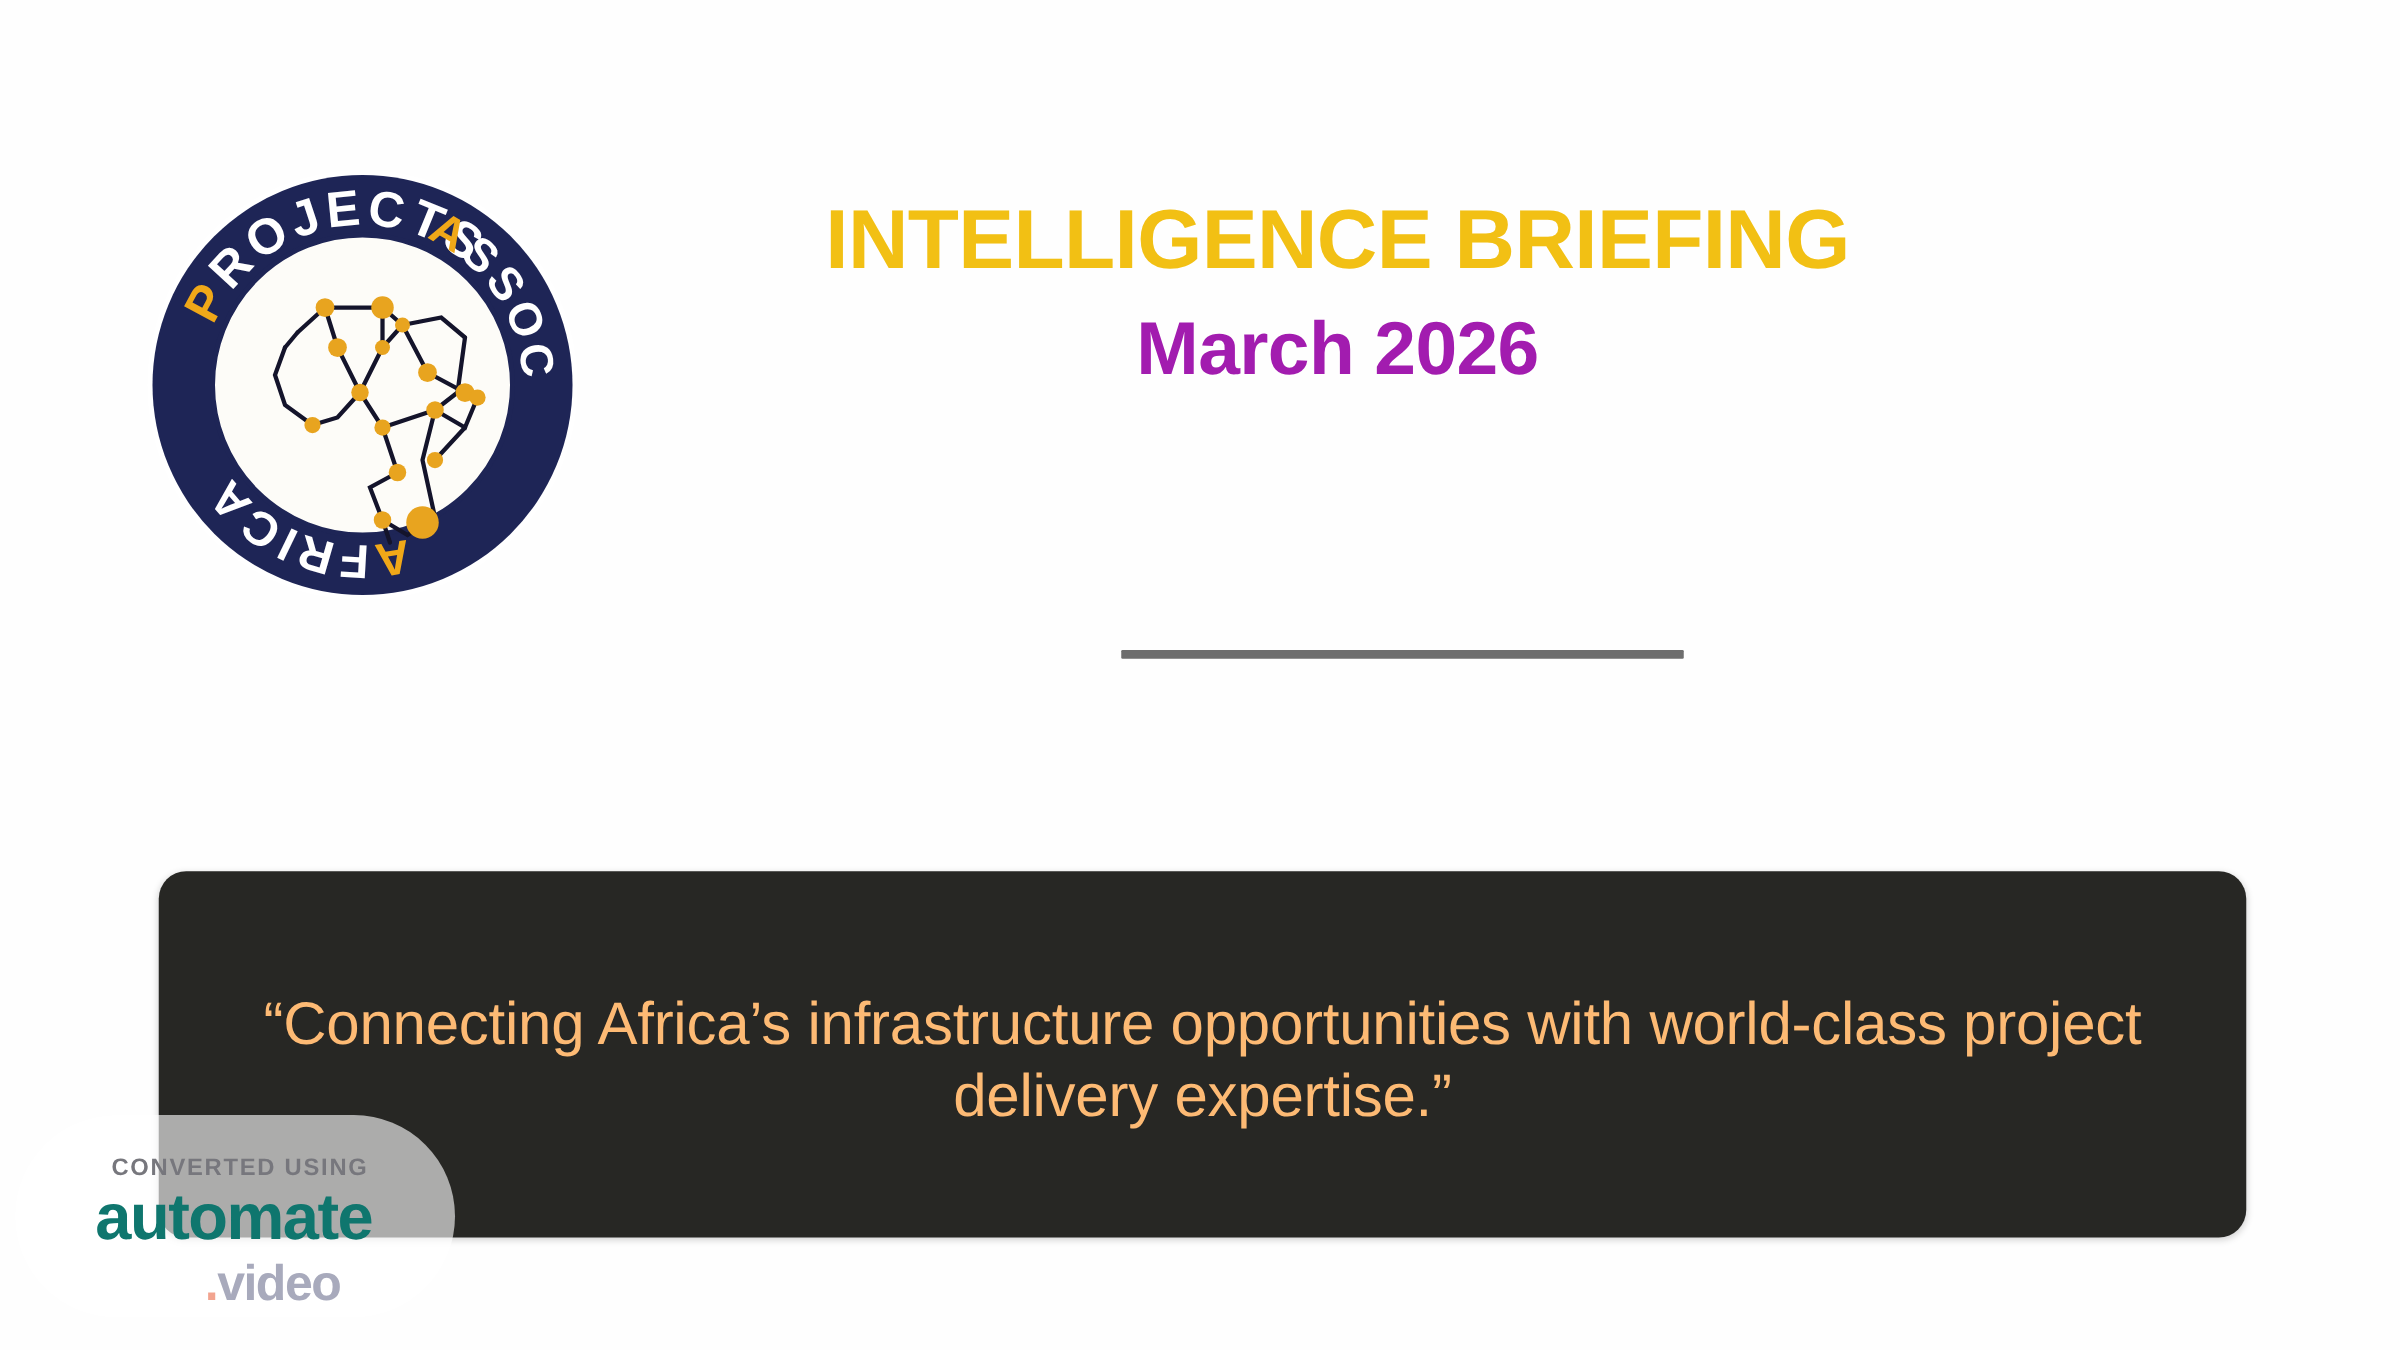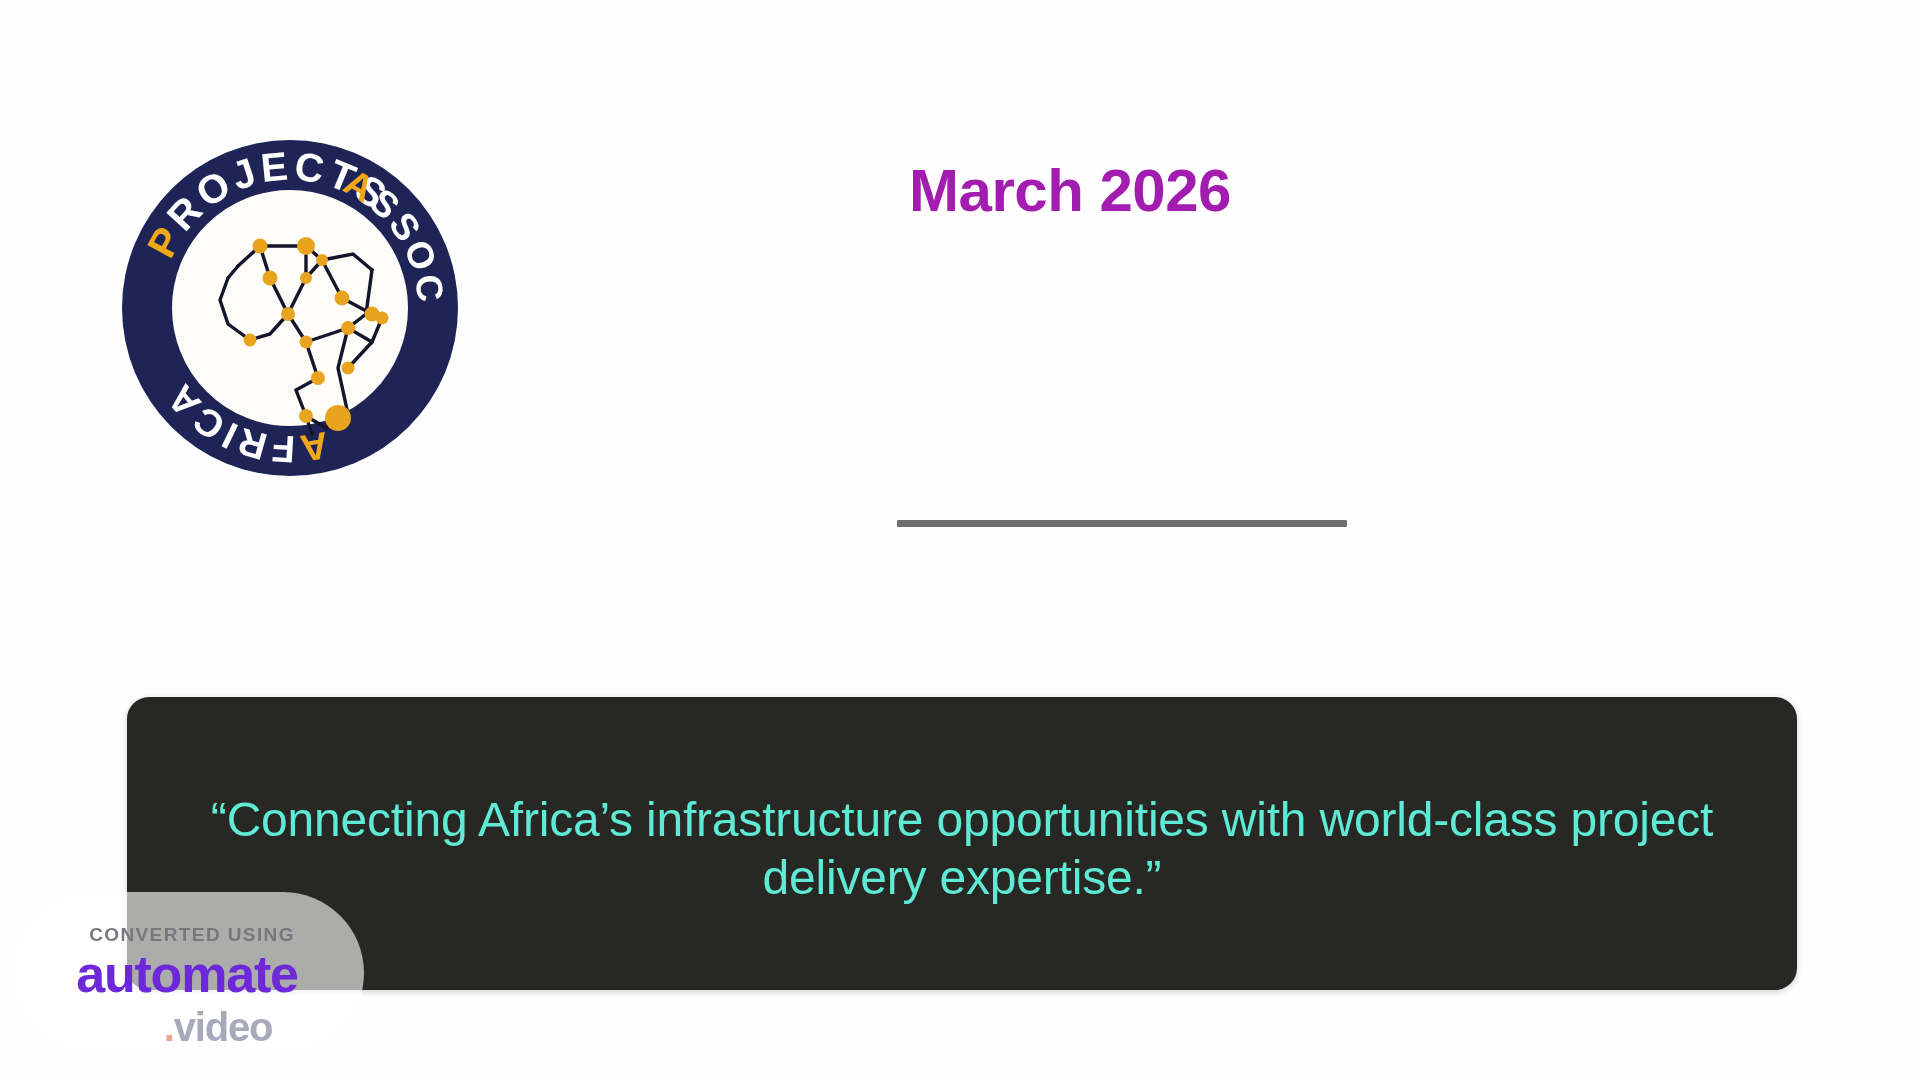--- a/index.html
+++ b/index.html
@@ -79,21 +79,21 @@
     background: #272724;
     border-radius: 22px;
     display: flex;
     align-items: center;
     justify-content: center;
     box-shadow: 0 2px 6px rgba(0,0,0,0.18);
   }
   #quote-text {
     width: 1560px;
     text-align: center;
-    color: #5eead4;
+    color: #fdba74;
     font-family: "Liberation Sans", sans-serif;
     font-size: 48px;
     line-height: 58px;
     font-weight: normal;
     letter-spacing: -0.2px;
     padding-top: 10px;
   }
 
   
   #watermark {
@@ -117,21 +117,21 @@
     letter-spacing: 1.4px;
     color: #77777d;
     margin-bottom: 2px;
     margin-left: 8px;
   }
   #wm-mid {
     font-family: "Liberation Sans", sans-serif;
     font-size: 52px;
     font-weight: bold;
     letter-spacing: -1.2px;
-    color: #6d28d9;
+    color: #0f766e;
     line-height: 52px;
     margin-left: -2px;
   }
   #wm-bot {
     font-family: "Liberation Sans", sans-serif;
     font-size: 40px;
     font-weight: bold;
     letter-spacing: -1.2px;
     color: #a8aabc;
     line-height: 54px;
@@ -209,20 +209,21 @@
         <circle cx="196" cy="214" r="6.5"></circle>
         <circle cx="208" cy="250" r="7"></circle>
         <circle cx="238" cy="240" r="6.5"></circle>
         <circle cx="196" cy="288" r="7"></circle>
         <circle cx="228" cy="290" r="13"></circle>
       </g>
     </svg>
   </div>
 
   <div id="title-block">
+    <div class="title-line">INTELLIGENCE BRIEFING</div>
     <div id="subtitle-line">March 2026</div>
   </div>
 
   <div id="divider"></div>
 
   <div id="quote-box">
     <div id="quote-text">“Connecting Africa’s infrastructure opportunities with world-class project delivery expertise.”</div>
   </div>
 
   <div id="watermark">

